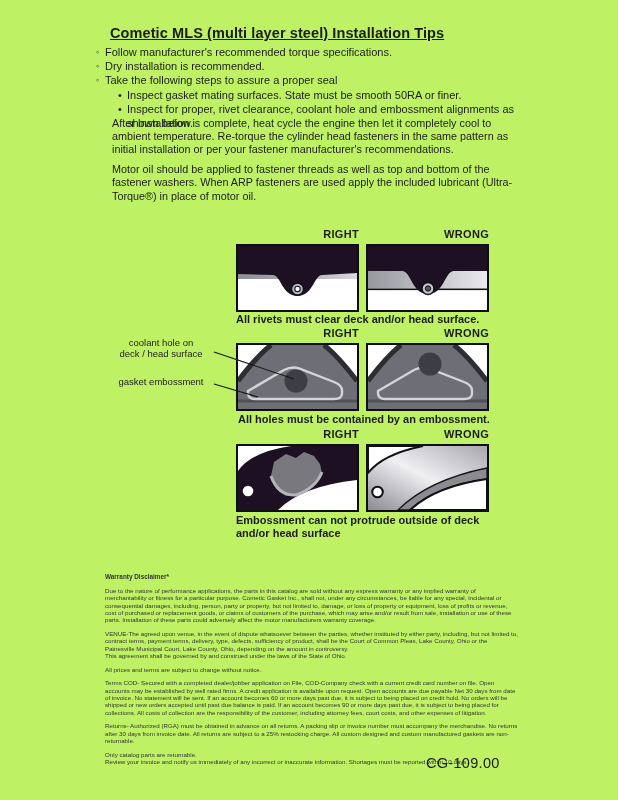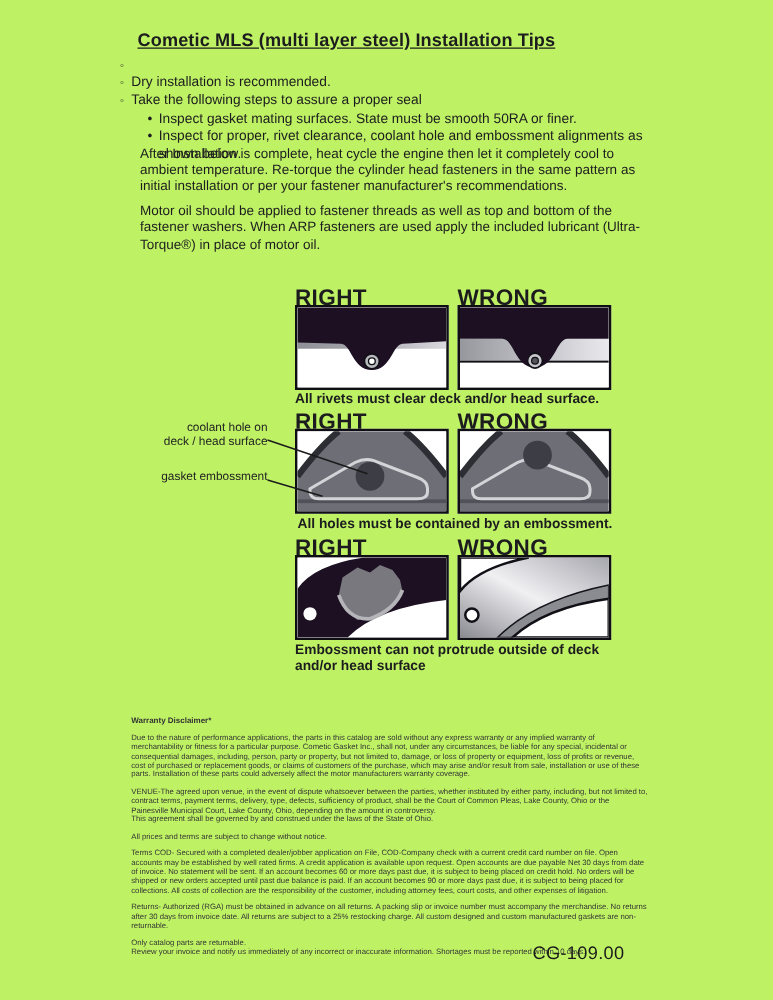--- a/index.html
+++ b/index.html
@@ -14,42 +14,43 @@
   .tips{left:96px;top:45px;width:430px;font-size:11px;line-height:14.2px;}
   .tip-row{display:flex;align-items:flex-start;}
   .tip-row.lvl2{padding-left:22px;}
   .marker{width:9px;flex:0 0 9px;font-size:9px;line-height:14.2px;}
   .marker.dot{font-size:11px;}
   
   .diesel{left:112px;top:117px;width:404px;}
   .diesel-h{font-size:12.5px;font-weight:bold;margin:0 0 6px 0;}
   .diesel p{font-size:10.8px;line-height:13.2px;margin:0 0 6.5px 0;}
   
-  .rw-label{width:123px;text-align:left;font-weight:bold;font-size:18px;letter-spacing:.3px;}
+  .rw-label{width:123px;text-align:right;font-weight:bold;font-size:11px;letter-spacing:.3px;}
   .cap{font-size:11px;font-weight:bold;line-height:12.5px;}
   .pre{white-space:pre-line;}
   .panel{border:2px solid #0e0e13;display:block;background:#fff;}
-  .side-label{width:106px;text-align:right;font-size:9.5px;line-height:10.8px;color:#222;}
+  .side-label{width:106px;text-align:center;font-size:9.5px;line-height:10.8px;color:#222;}
   .leader-overlay{pointer-events:none;z-index:5;}
   
   .warranty{left:105px;top:573px;width:413px;color:#333;}
   .warranty-h{font-size:6.4px;font-weight:bold;margin:0 0 7px 0;}
   .warranty p{font-size:6.2px;line-height:7.3px;margin:0 0 6.5px 0;white-space:pre-line;}
   .doc-num{left:386px;top:755px;font-size:14.5px;color:#1a1a1a;letter-spacing:.3px;margin-left:40px;}
 </style>
 </head>
 <body>
 
 <div class="page">
 
   <div class="abs doc-title">Cometic MLS (multi layer steel) Installation Tips</div>
 
   <div class="abs tips">
     <div class="tip-row">
       <span class="marker">◦</span>
+      <span>Follow manufacturer's recommended torque specifications.</span>
     </div>
     <div class="tip-row">
       <span class="marker">◦</span>
       <span>Dry installation is recommended.</span>
     </div>
     <div class="tip-row">
       <span class="marker">◦</span>
       <span>Take the following steps to assure a proper seal</span>
     </div>
     <div class="tip-row lvl2">

